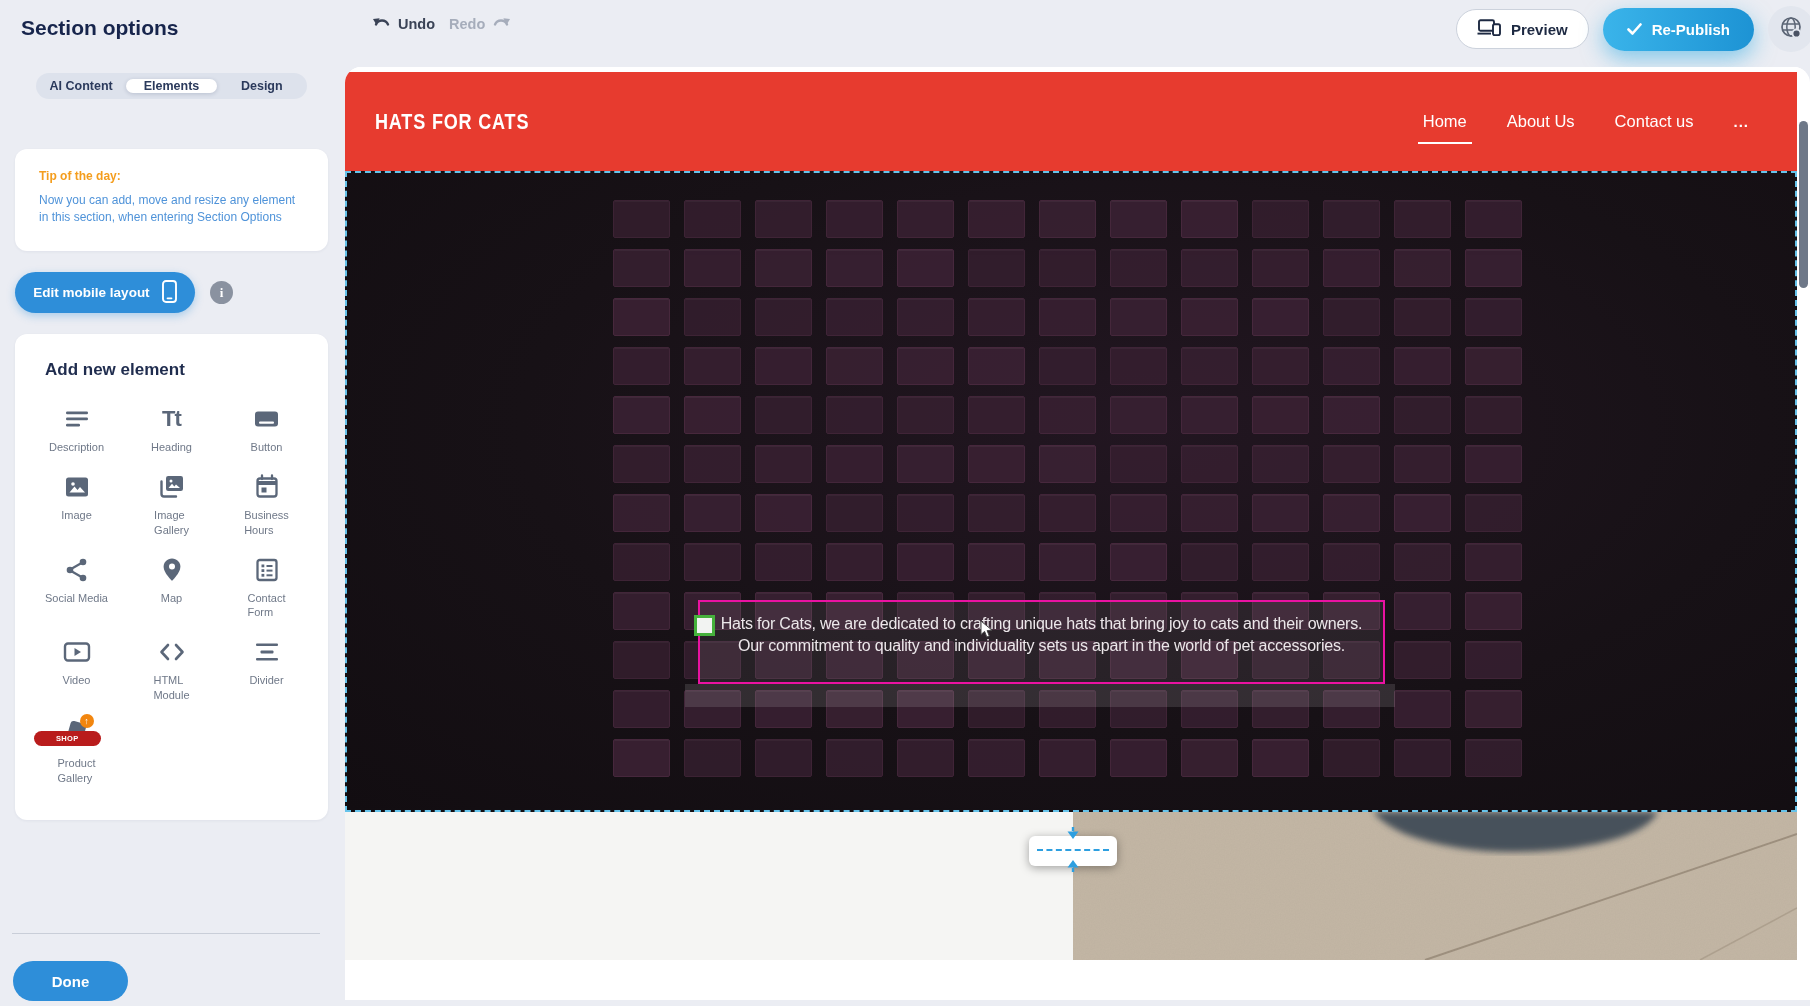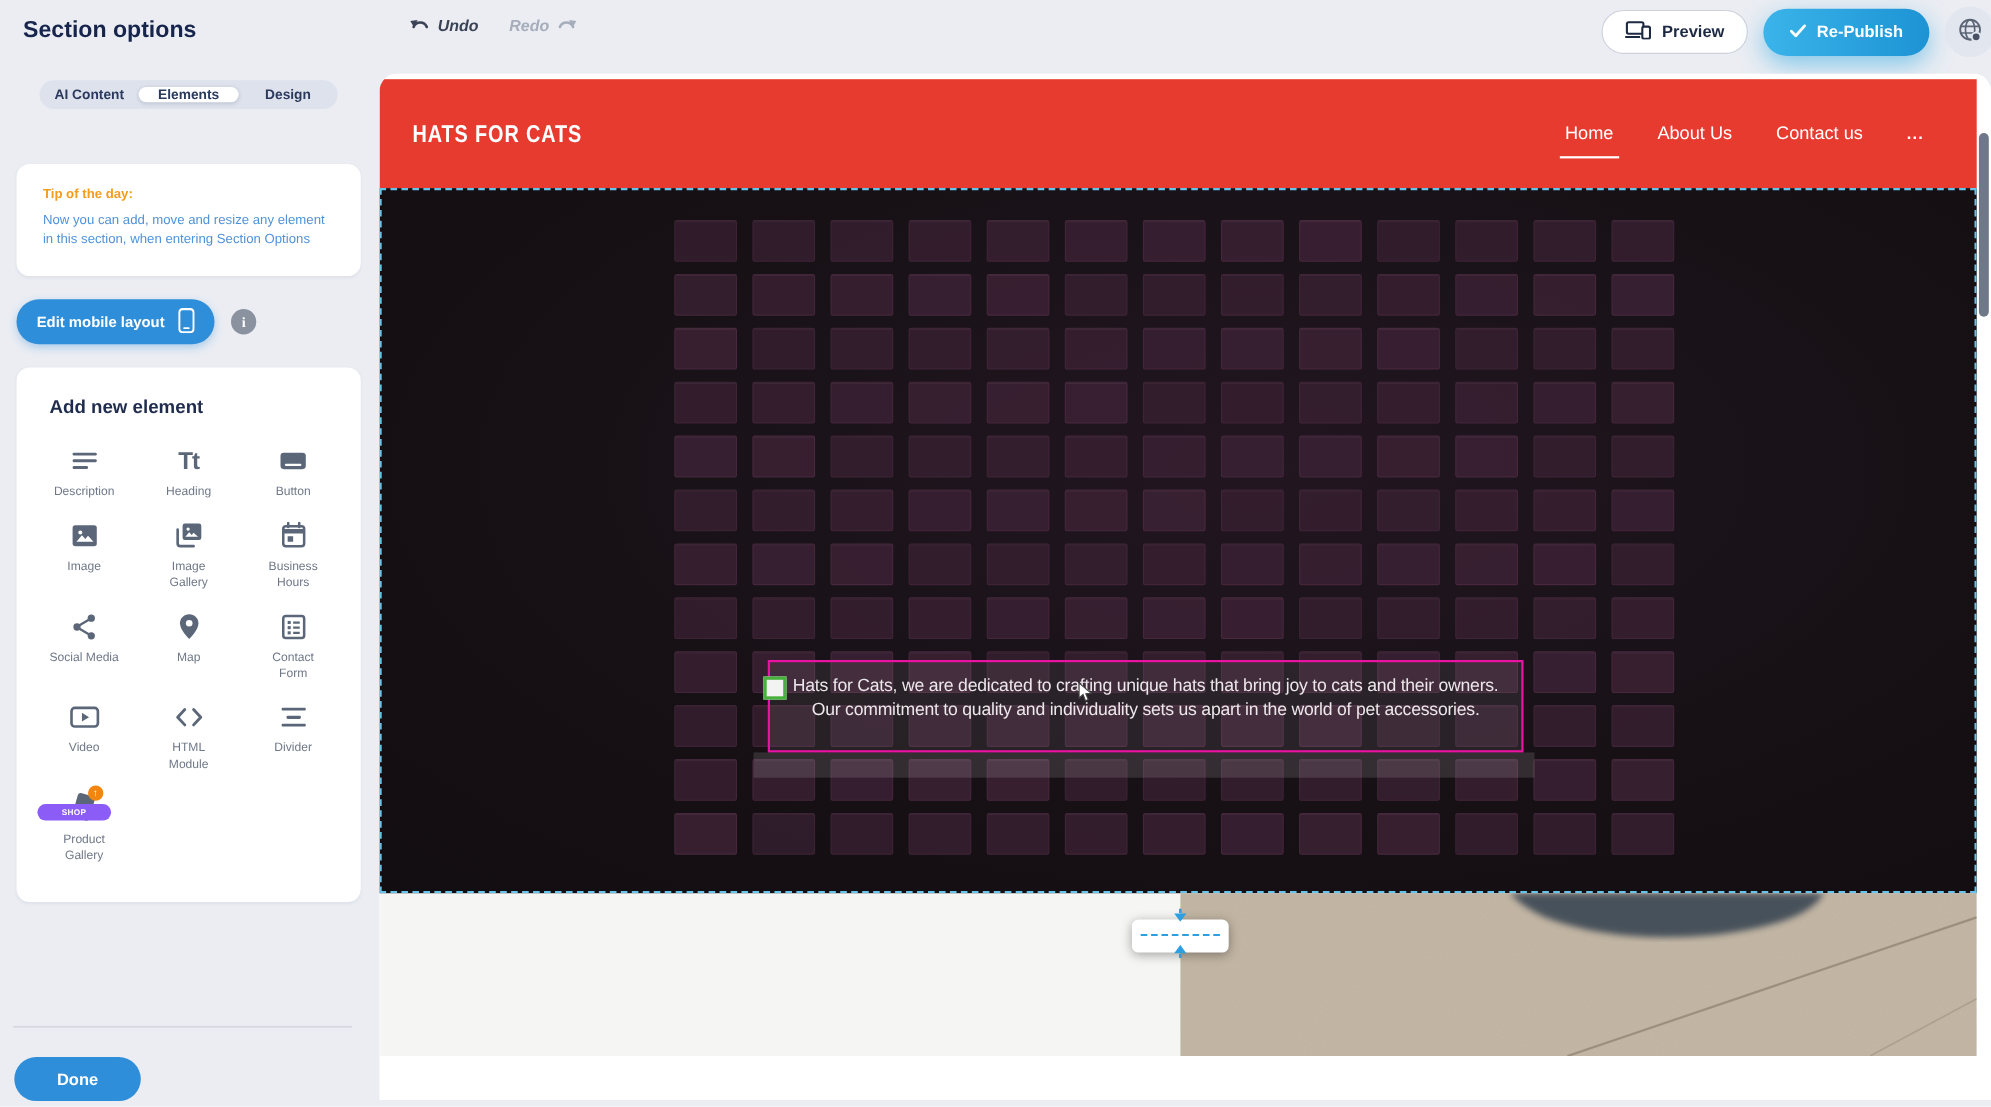--- a/index.html
+++ b/index.html
@@ -1,21 +1,21 @@
 <!DOCTYPE html>
 <html><head>
 <meta charset="utf-8">
 <style>
   * { margin:0; padding:0; box-sizing:border-box; }
   html,body { width:1810px; height:1006px; overflow:hidden; }
   body { font-family:"Liberation Sans", sans-serif; background:#ebedf3; position:relative; }
 
   
   .page-title { position:absolute; left:21px; top:16px; font-size:21px; font-weight:700; color:#17254c; }
-  .undo-redo { position:absolute; left:372px; top:15px; display:flex; align-items:center; gap:28px;font-style:italic; }
+  .undo-redo { position:absolute; left:372px; top:15px; display:flex; align-items:center; gap:14px; }
   .undo-redo .ur-btn { display:flex; align-items:center; gap:7px; font-size:14.5px; font-weight:700; cursor:pointer; }
   .ur-undo { color:#3a4356; }
   .ur-redo { color:#a6adbb; }
   .topbar-right { position:absolute; right:28px; top:0; height:58px; display:flex; align-items:center; gap:14px; }
   .btn-preview { display:flex; align-items:center; gap:10px; height:40px; padding:0 20px; background:#fff;
      border:1px solid #ccd2dc; border-radius:21px; font-size:15px; font-weight:700; color:#1d2942; cursor:pointer; }
   .btn-republish { display:flex; align-items:center; gap:10px; height:43px; padding:0 24px;
      background:linear-gradient(90deg,#3ab4ea,#1d93d4); border:none; border-radius:22px;
      box-shadow:0 8px 22px rgba(46,170,226,.55); font-size:15px; font-weight:700; color:#fff; cursor:pointer; }
   .btn-globe { width:46px; height:46px; border-radius:50%; background:#e2e6ee; display:flex; align-items:center;
@@ -38,27 +38,27 @@
      justify-content:center; gap:12px; cursor:pointer; box-shadow:0 3px 8px rgba(46,142,217,.35); }
   .info-dot { position:absolute; left:210px; top:281px; width:23px; height:23px; border-radius:50%; background:#8a92a0;
      color:#fff; font-size:13px; font-weight:700; display:flex; align-items:center; justify-content:center;
      font-family:"Liberation Serif", serif; cursor:pointer; }
 
   .elements-card { top:334px; height:486px; padding:26px 0 0 0; }
   .elements-title { font-size:17px; font-weight:700; color:#1f2c4e; padding-left:30px; }
   .el-grid { margin-top:24px; display:grid; grid-template-columns:repeat(3,1fr); row-gap:17px; padding:0 14px; }
   .el-cell { display:flex; flex-direction:column; align-items:center; cursor:pointer; }
   .el-icon { height:30px; display:flex; align-items:center; justify-content:center; color:#5b6779; }
-  .el-label { margin-top:6px; font-size:11px; line-height:1.35; color:#6f7888; text-align:center; white-space:pre-line; }
+  .el-label { margin-top:6px; font-size:11px; line-height:1.35; color:#6f7888; white-space:pre-line; }
   .tt-glyph { font-size:22px; font-weight:700; color:#5b6779; letter-spacing:-1px; }
 
   .pg-wrap { position:relative; width:36px; height:30px; }
   .pg-phone { position:absolute; left:9px; top:2px; width:16px; height:23px; background:#5b6779; border-radius:3px; transform:rotate(16deg); }
   .pg-corner { position:absolute; left:3px; top:12px; width:0; height:0; border-top:9px solid transparent; border-right:8px solid #5b6779; }
-  .pg-shop { position:absolute; right:-6px; top:11px; background:#8b5cf6; color:#fff; font-size:7.5px; font-weight:700;
+  .pg-shop { position:absolute; right:-6px; top:11px; background:#b91c1c; color:#fff; font-size:7.5px; font-weight:700;
      letter-spacing:.3px; padding:3px 22px; border-radius:9px; }
   .pg-up { position:absolute; right:1px; top:-6px; width:14px; height:14px; border-radius:50%; background:#f2860f; color:#fff;
      font-size:9px; font-weight:700; display:flex; align-items:center; justify-content:center; }
 
   .sidebar-divider { position:absolute; left:12px; top:933px; width:308px; height:1px; background:#c9ced8; }
   .btn-done { position:absolute; left:13px; top:961px; width:115px; height:40px; border:none; border-radius:20px;
      background:#2e8ed9; color:#fff; font-size:15px; font-weight:700; cursor:pointer; }
 
   
   .browser { position:absolute; left:345px; top:67px; width:1465px; height:933px; background:#fff;

